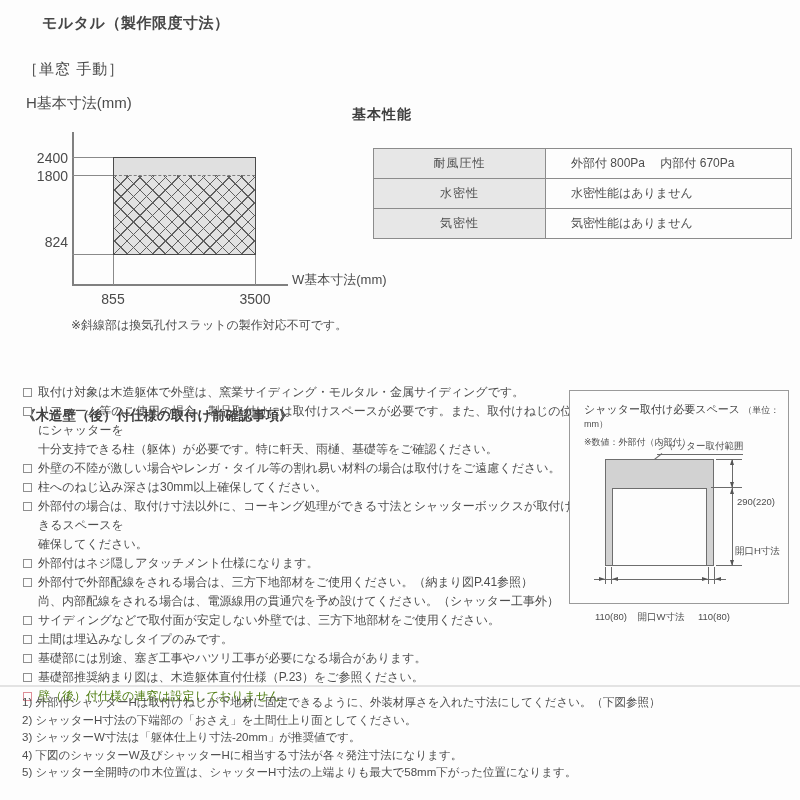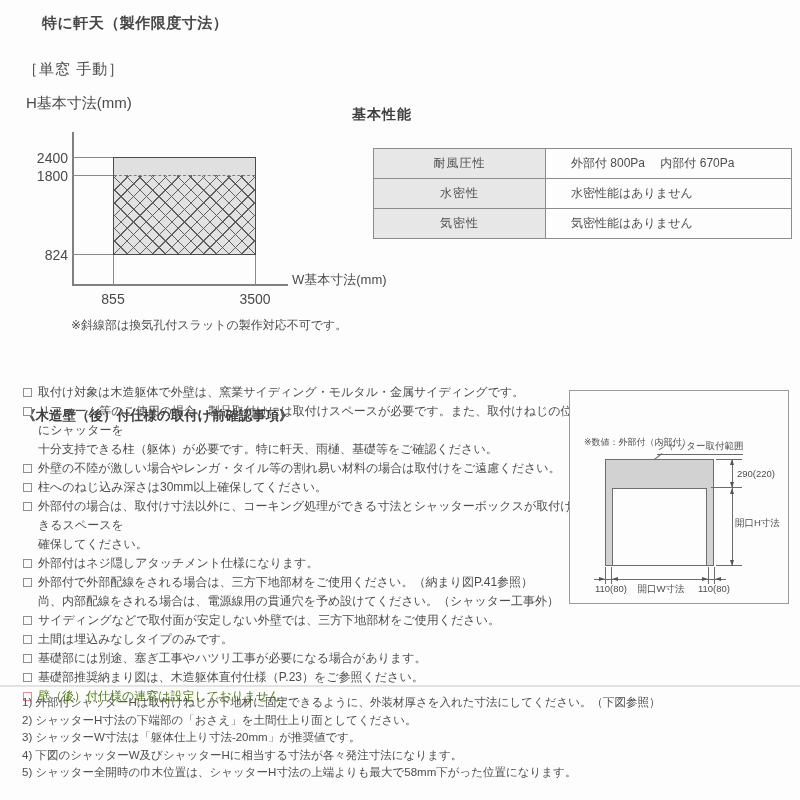--- a/index.html
+++ b/index.html
@@ -67,31 +67,31 @@
   .dg-unit { font-size:9px; color:#4d4d4d; }
   .dg-subnote { position:absolute; left:14px; top:45px; font-size:9px; color:#4d4d4d;text-align:right; }
   .dg-range-label { position:absolute; left:87px; top:49px; font-size:9.5px; color:#4d4d4d; border-bottom:1px solid #6b6b6b; padding-bottom:1px; }
   .dg-arrow-line { position:absolute; left:74px; top:62px; width:18px; height:1px; background:#6b6b6b; transform:rotate(-38deg); transform-origin:right center; }
   .dg-arrow-head { position:absolute; left:71px; top:72px; width:0; height:0;
     border-left:6px solid #6b6b6b; border-top:2.5px solid transparent; border-bottom:2.5px solid transparent;
     transform:rotate(142deg); }
   .dg-portal { position:absolute; left:35px; top:68px; width:109px; height:107px; background:#d2d2d2; border:1px solid #6e6e6e; }
   .dg-opening { position:absolute; left:6px; top:28px; width:95px; height:77px; background:#fdfdfd; border:1px solid #6e6e6e; border-bottom:none; }
   .dg-thin { position:absolute; background:#6b6b6b; }
-  .dimlbl { position:absolute; font-size:9.5px; color:#4d4d4d; }
+  .dimlbl { position:absolute; font-size:9.5px; color:#4d4d4d;margin-top:28px; }
   .tri { position:absolute; width:0; height:0; }
   .tri.up    { border-left:2.5px solid transparent; border-right:2.5px solid transparent; border-bottom:6px solid #555; }
   .tri.down  { border-left:2.5px solid transparent; border-right:2.5px solid transparent; border-top:6px solid #555; }
   .tri.left  { border-top:2.5px solid transparent; border-bottom:2.5px solid transparent; border-right:6px solid #555; }
   .tri.right { border-top:2.5px solid transparent; border-bottom:2.5px solid transparent; border-left:6px solid #555; }
 </style>
 </head>
 <body>
 
-<div class="abs page-title">特に軒天（製作限度寸法）</div>
+<div class="abs page-title">モルタル（製作限度寸法）</div>
 <div class="abs page-subtitle">［単窓 手動］</div>
 
 <div>
   <div class="abs yaxis-label">H基本寸法(mm)</div>
 
   <div class="abs line v-axis"></div>
   <div class="abs line h-axis"></div>
 
   <div class="abs ref" style="top:157px"></div>
   <div class="abs ref" style="top:175px"></div>
@@ -99,21 +99,21 @@
   <div class="abs drop" style="left:113px"></div>
   <div class="abs drop" style="left:255px"></div>
 
   <div class="abs plot-rect">
     <div class="plot-band"></div>
     <div class="plot-hatch"></div>
   </div>
 
   <div class="abs ytick" style="top:150px">2400</div>
   <div class="abs ytick" style="top:168px">1800</div>
-  <div class="abs ytick" style="top:247px">824</div>
+  <div class="abs ytick" style="top:234px">824</div>
 
   <div class="abs xtick" style="left:95px;width:36px">855</div>
   <div class="abs xtick" style="left:232px;width:46px">3500</div>
 
   <div class="abs xaxis-label">W基本寸法(mm)</div>
   <div class="abs chart-note">※斜線部は換気孔付スラットの製作対応不可です。</div>
 </div>
 
 <div class="abs perf-heading">基本性能</div>
 <table class="abs perf-table">
@@ -191,20 +191,21 @@
 <div class="abs divider"></div>
 <div class="abs notes">
   <div class="note-line">1) 外部付シャッターHは取付けねじが下地材に固定できるように、外装材厚さを入れた寸法にしてください。（下図参照）</div>
   <div class="note-line">2) シャッターH寸法の下端部の「おさえ」を土間仕上り面としてください。</div>
   <div class="note-line">3) シャッターW寸法は「躯体仕上り寸法-20mm」が推奨値です。</div>
   <div class="note-line">4) 下図のシャッターW及びシャッターHに相当する寸法が各々発注寸法になります。</div>
   <div class="note-line">5) シャッター全開時の巾木位置は、シャッターH寸法の上端よりも最大で58mm下がった位置になります。</div>
 </div>
 
 <div class="abs diagram">
+  <div class="dg-title"><span>シャッター取付け必要スペース</span> <span class="dg-unit">（単位：mm）</span></div>
   <div class="dg-subnote">※数値：外部付（内部付）</div>
 
   <div class="dg-range-label">シャッター取付範囲</div>
   <div class="dg-arrow-line"></div>
   <div class="dg-arrow-head"></div>
 
   <div class="dg-portal">
     <div class="dg-opening"></div>
   </div>
 

